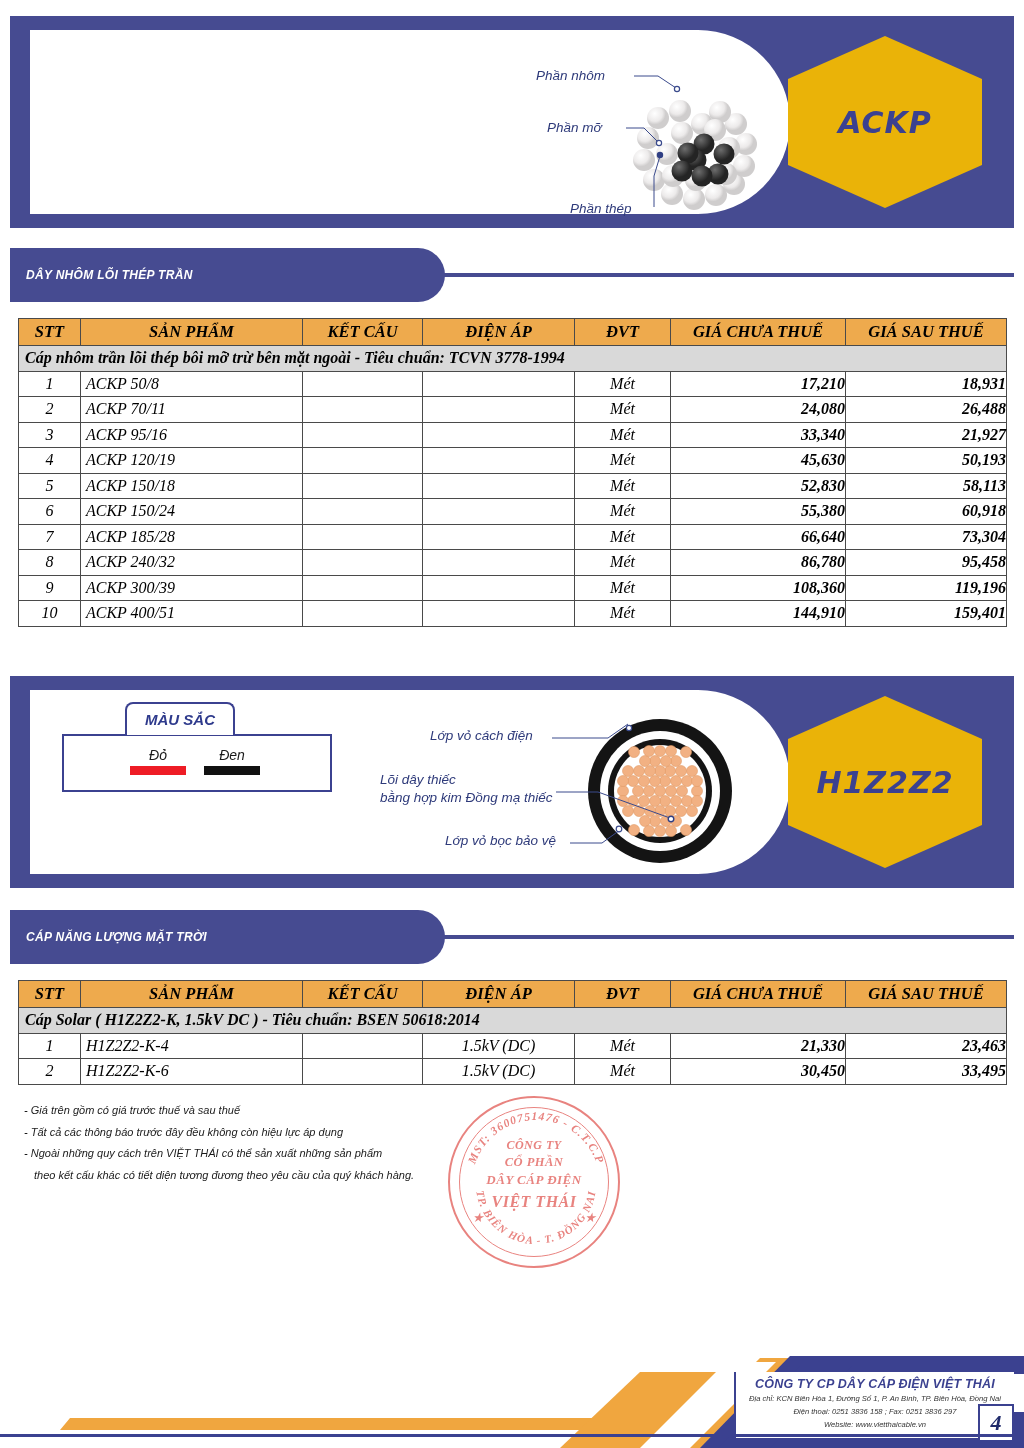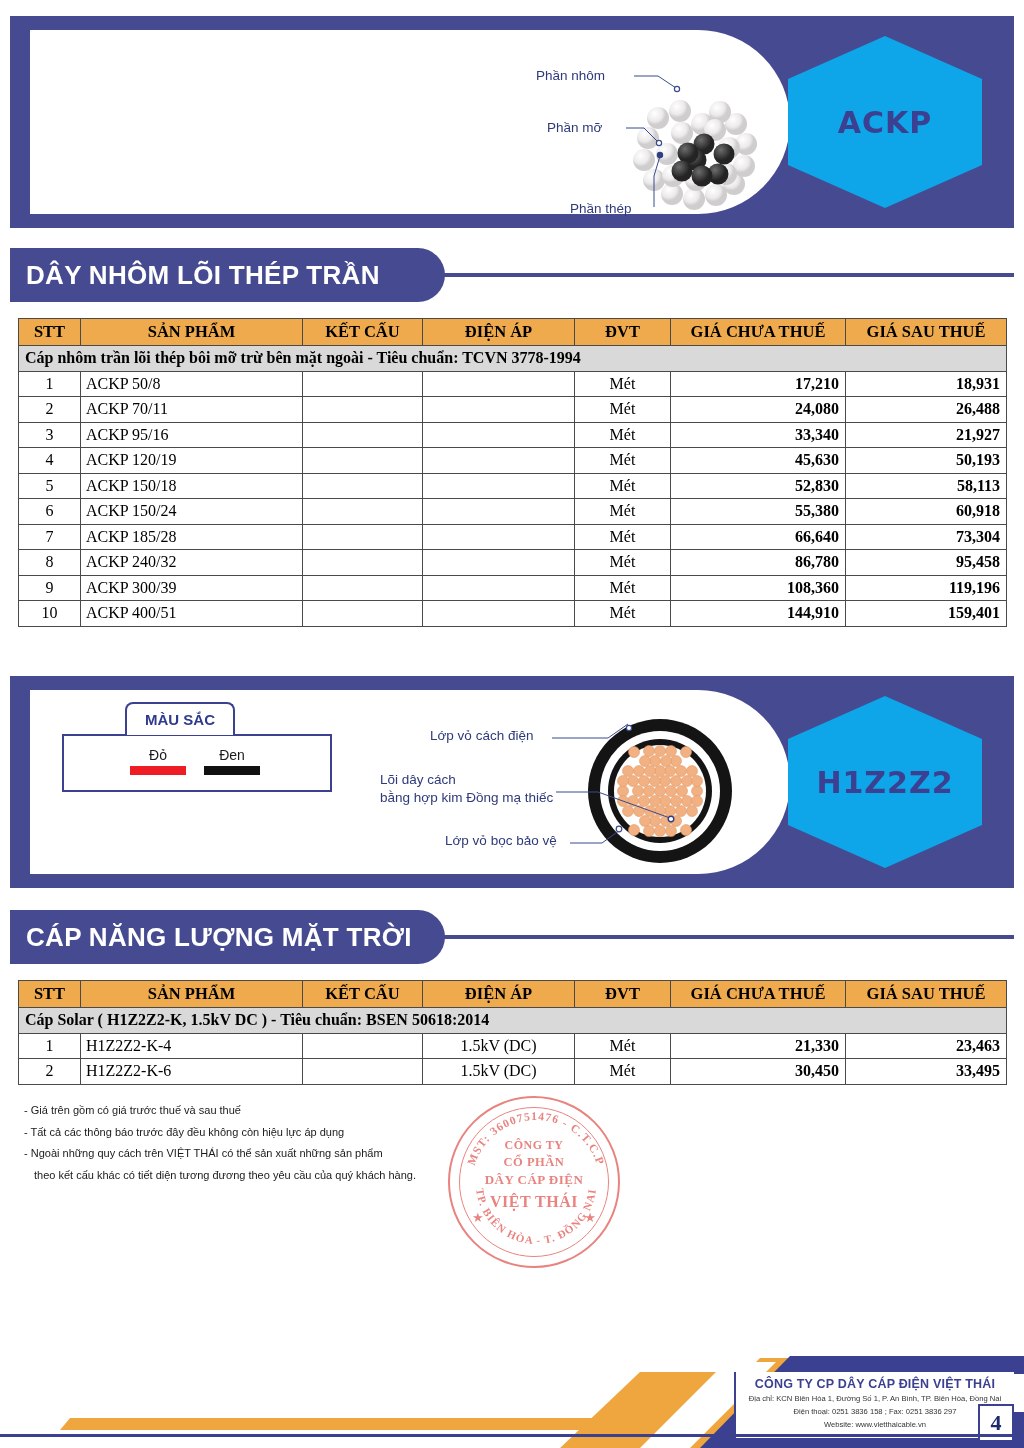--- a/index.html
+++ b/index.html
@@ -2,38 +2,38 @@
 <html><head>
 <meta charset="utf-8">
 <style>
   * { box-sizing: border-box; margin: 0; padding: 0; }
   html, body {
     width: 1024px; height: 1448px;
     background: #ffffff;
     font-family: "Liberation Sans", sans-serif;
     overflow: hidden;
   }
-  .page { position: relative; width: 1024px; height: 1132px; background: #fff; }
+  .page { position: relative; width: 1024px; height: 1132px; background: #fff; font-style: italic; }
 
   
   .hero {
     position: absolute; left: 10px; top: 16px;
     width: 1004px; height: 212px;
     background: #464b91;
   }
   .hero-inner {
     position: absolute; left: 20px; top: 14px;
     width: 760px; height: 184px;
     background: #ffffff;
     border-radius: 0 92px 92px 0;
   }
   .hex {
     position: absolute;
     width: 194px; height: 172px;
-    background: #0ea5e9;
+    background: #eab308;
     clip-path: polygon(50% 0%, 100% 25%, 100% 75%, 50% 100%, 0% 75%, 0% 25%);
     display: flex; align-items: center; justify-content: center;
   }
   .hex-label {
     color: #3b4190;
     font-weight: bold;
     font-size: 30px;
     letter-spacing: 1px;
     font-family: "DejaVu Sans", sans-serif;
   }
@@ -51,21 +51,21 @@
 
   
   .sec {
     position: absolute; left: 10px;
     height: 54px; width: 435px;
     background: #464b91;
     border-radius: 0 27px 27px 0;
     display: flex; align-items: center;
   }
   .sec-title {
-    color: #fff; font-weight: bold; font-size: 26px;
+    color: #fff; font-weight: bold; font-size: 12px;
     padding-left: 16px; letter-spacing: .3px;
   }
   .sec-rule {
     position: absolute; height: 4px; background: #464b91;
   }
 
   
   table.price {
     position: absolute;
     border-collapse: collapse;
@@ -90,21 +90,21 @@
   td.grp {
     background: #d9d9d9;
     color: #2e3a8c;
     font-weight: bold;
     font-size: 16.5px;
     text-align: left;
     padding-left: 6px;
   }
   td.c { text-align: center; }
   td.l { text-align: left; padding-left: 5px; }
-  td.r { text-align: right; padding-right: 6px; font-weight: bold; }
+  td.r { text-align: right; font-weight: bold; }
 
   
   .hero2 {
     position: absolute; left: 10px; top: 676px;
     width: 1004px; height: 212px;
     background: #464b91;
   }
   .hero2-inner {
     position: absolute; left: 20px; top: 14px;
     width: 760px; height: 184px;
@@ -447,21 +447,21 @@
               <circle cx="253" cy="95" r="5.5"></circle>
           </g>
           <path d="M182 32 L238 32 L258 18" stroke="#3a4a8c" stroke-width="1" fill="none"></path>
           <circle cx="259" cy="22" r="2.6" fill="#fff" stroke="#3a4a8c" stroke-width="1.2"></circle>
           <path d="M186 86 L228 86 L300 112" stroke="#3a4a8c" stroke-width="1" fill="none"></path>
           <circle cx="301" cy="113" r="2.8" fill="#fff" stroke="#2f3f84" stroke-width="1.4"></circle>
           <path d="M200 137 L232 137 L250 124" stroke="#3a4a8c" stroke-width="1" fill="none"></path>
           <circle cx="249" cy="123" r="2.8" fill="#fff" stroke="#3a4a8c" stroke-width="1.2"></circle>
         </svg>
         <span class="lbl" style="left:60px; top:22px;">Lớp vỏ cách điện</span>
-        <span class="lbl" style="left:10px; top:66px;">Lõi dây cách</span>
+        <span class="lbl" style="left:10px; top:66px;">Lõi dây thiếc</span>
         <span class="lbl" style="left:10px; top:84px;">bằng hợp kim Đồng mạ thiếc</span>
         <span class="lbl" style="left:75px; top:127px;">Lớp vỏ bọc bảo vệ</span>
       </div>
     </div>
 
     <div class="hex">
       <span class="hex-label">H1Z2Z2</span>
     </div>
   </div>
 

